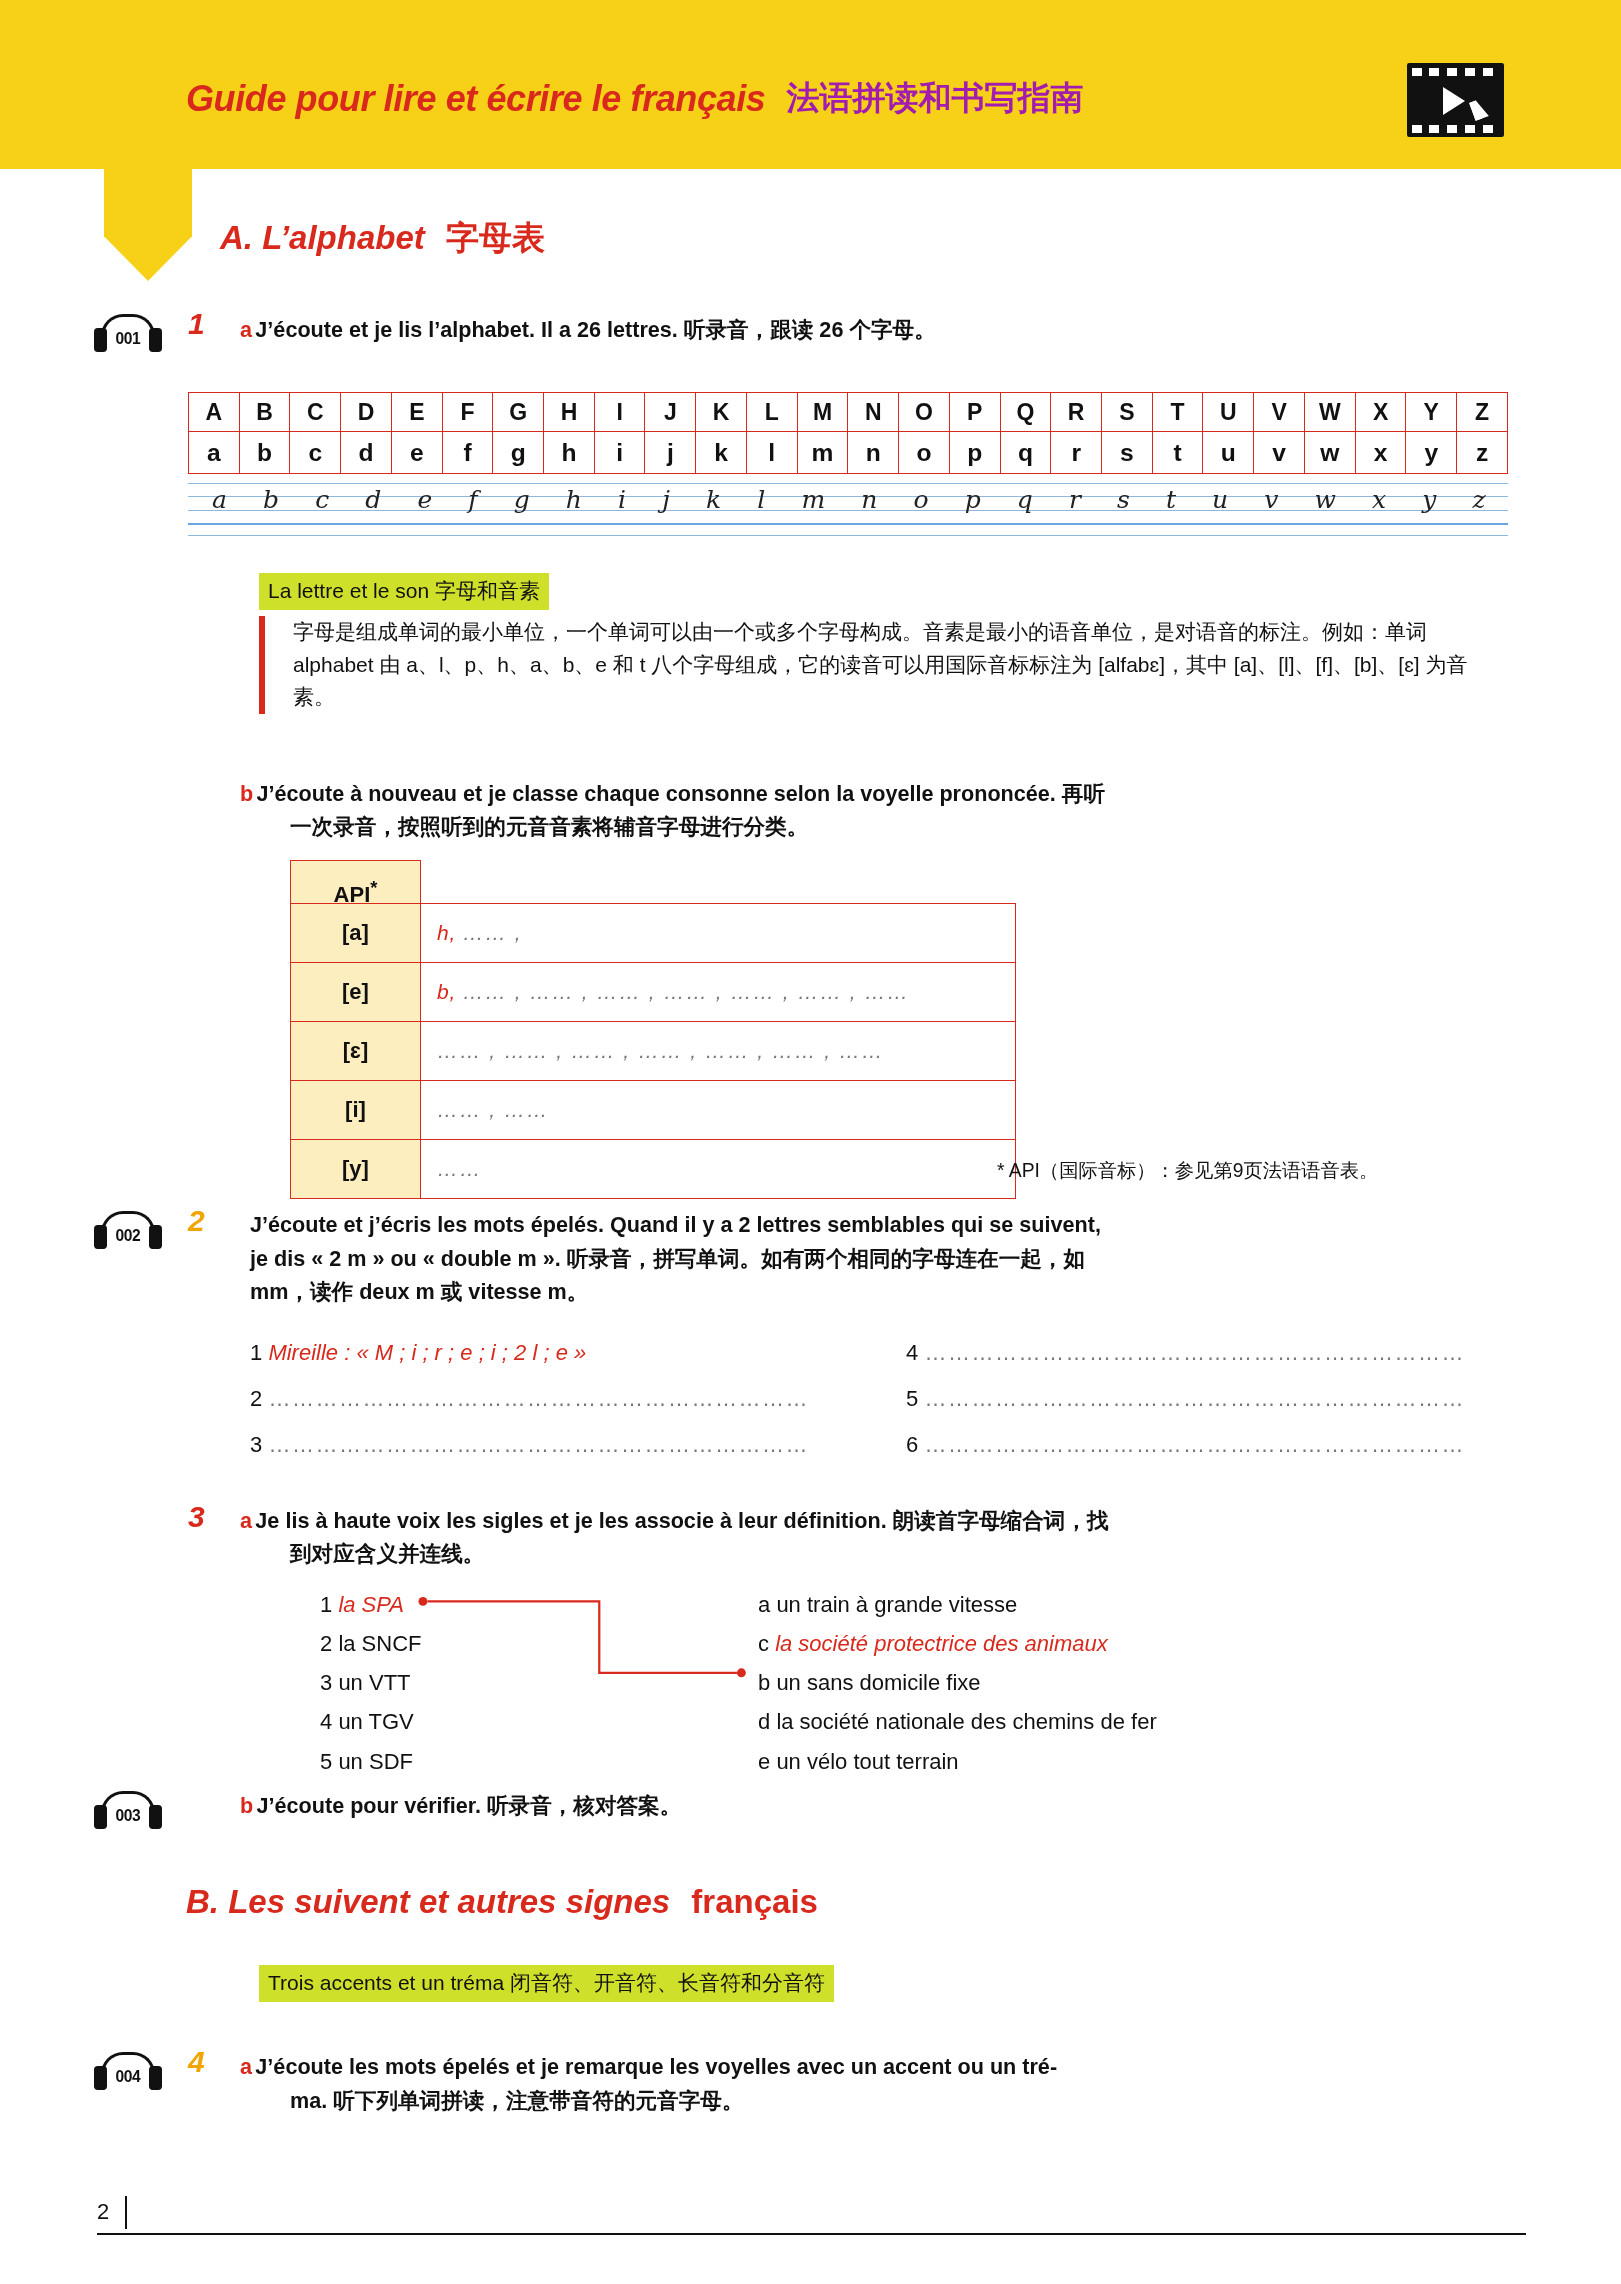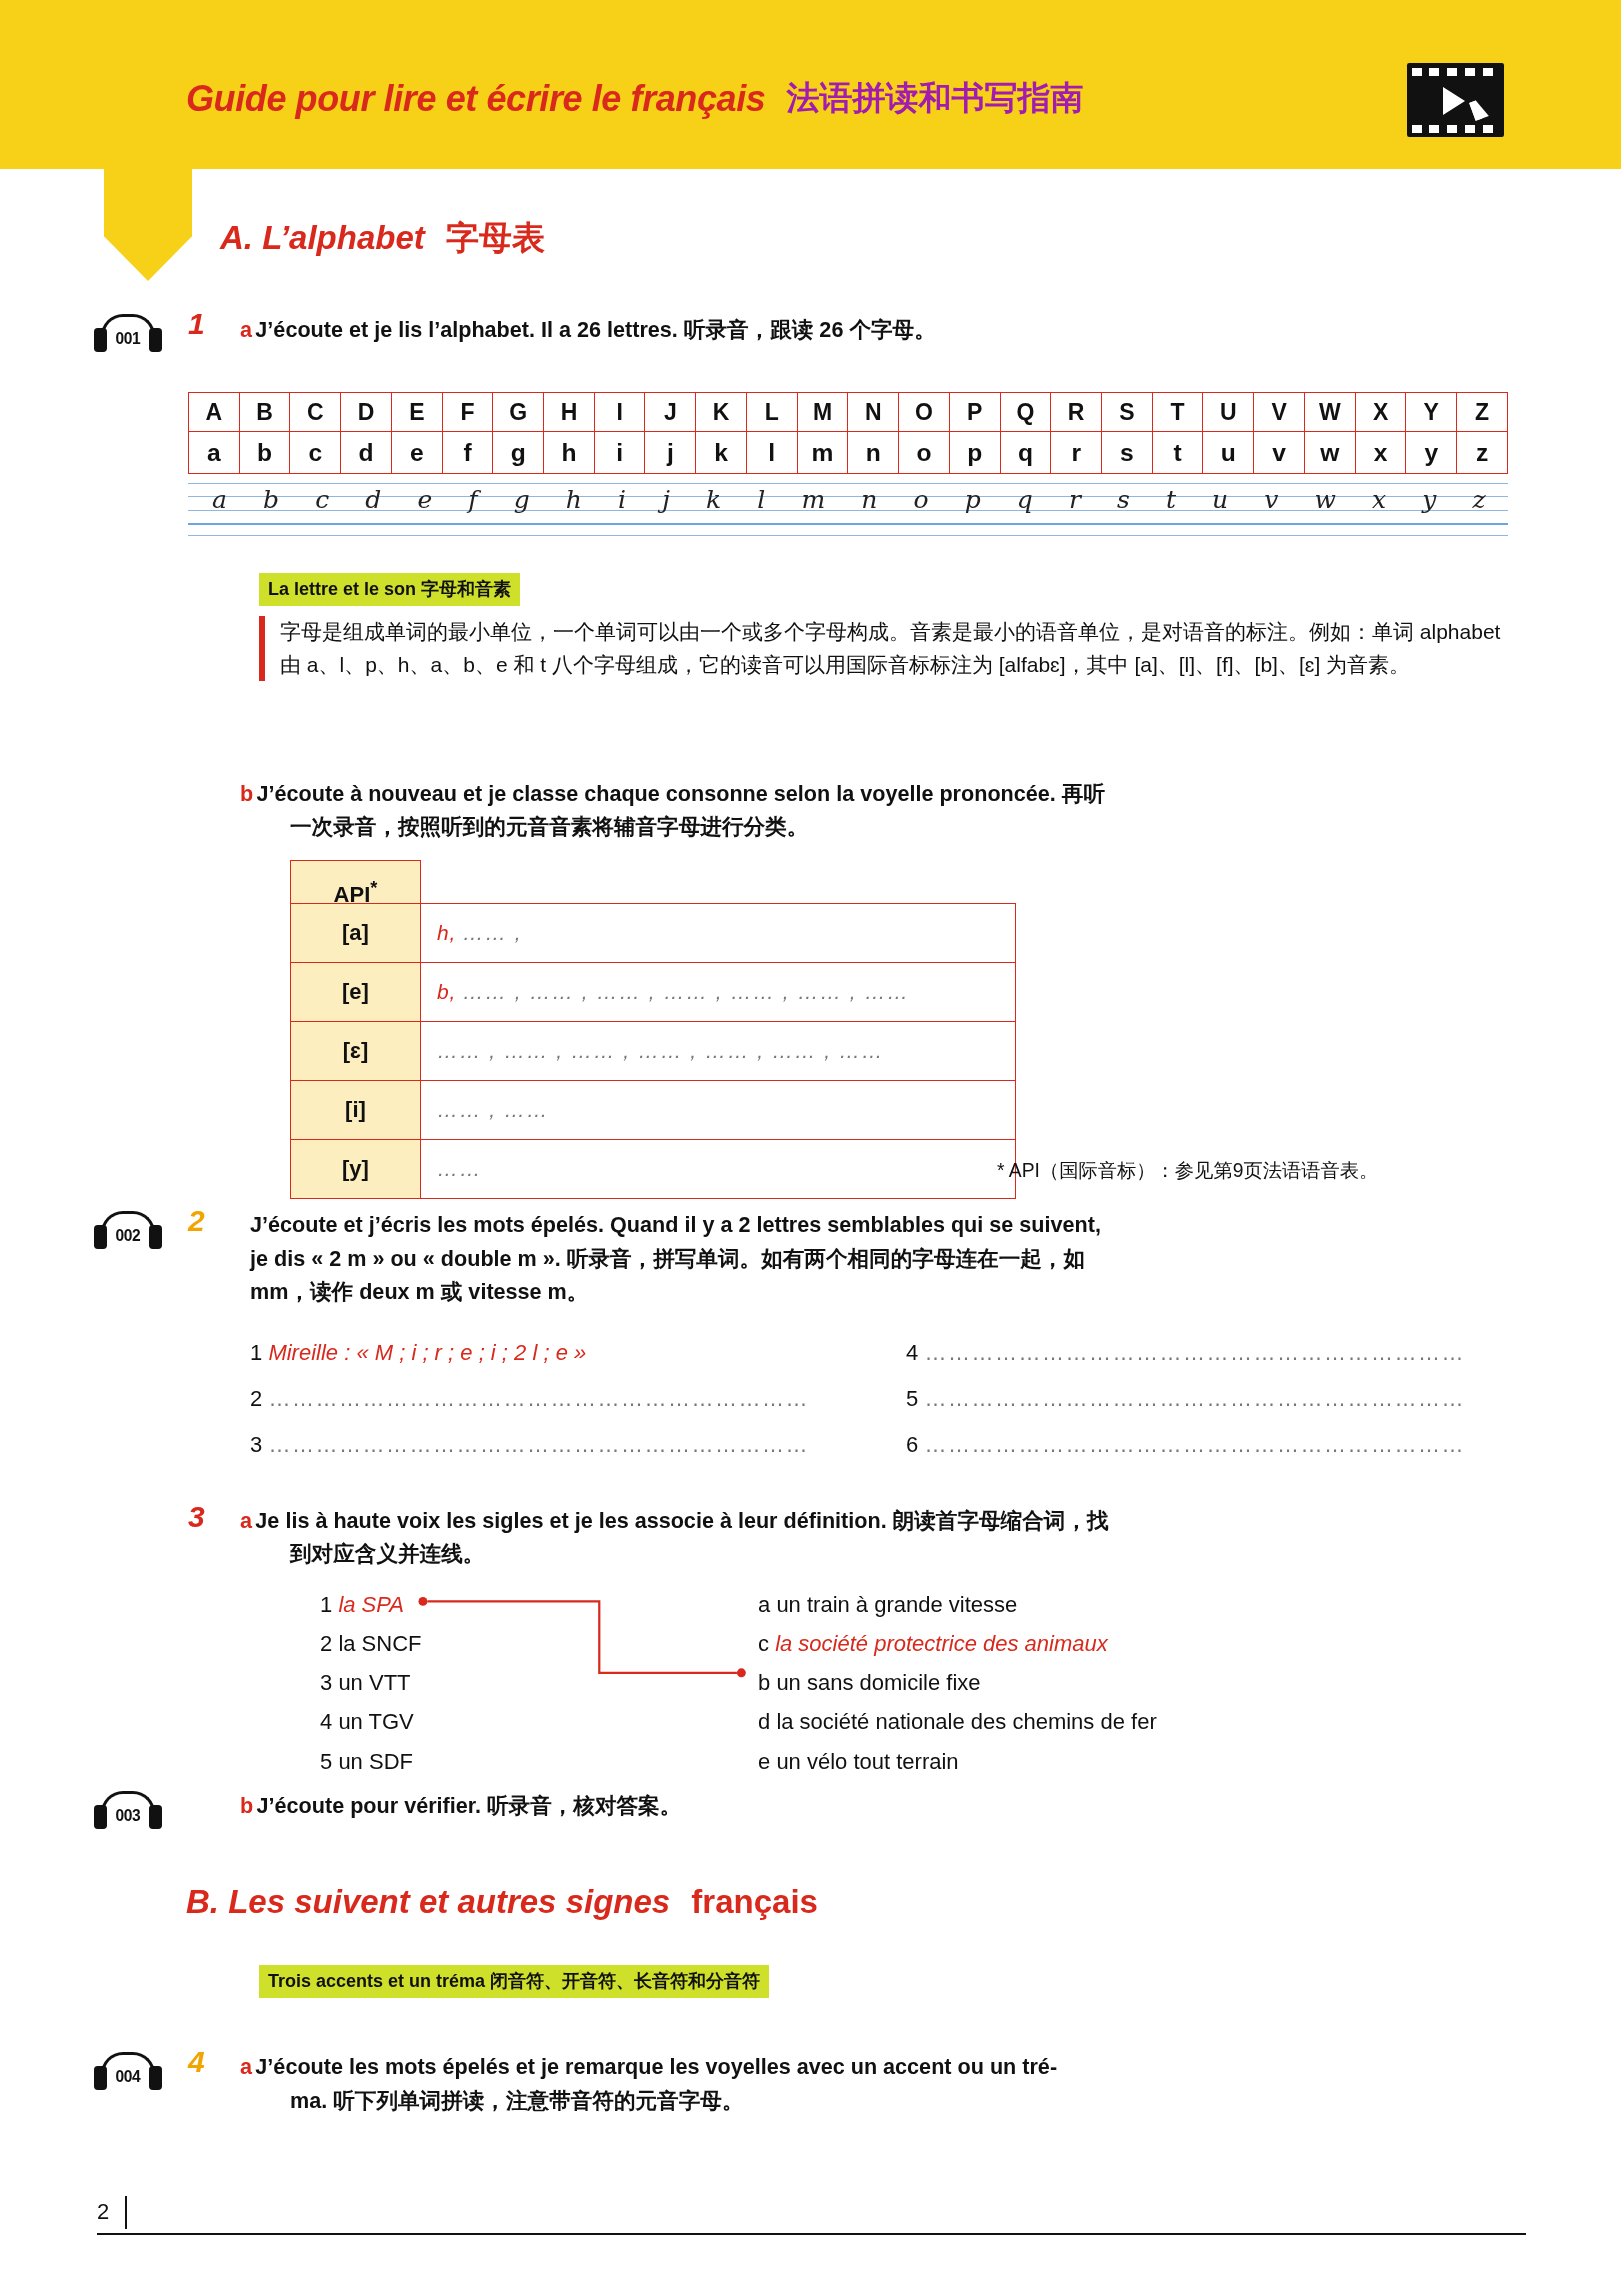--- a/index.html
+++ b/index.html
@@ -115,24 +115,24 @@
   .cursive-rule.thick { height:2.2px; background:#6aa6e0; }
   .cursive-letters {
     position:absolute; left: 6px; top: 4.5px; width: 1310px;
     display:flex; justify-content: space-around;
     font-family:"DejaVu Serif", serif; font-style:italic; font-size:25px; color:#222;
   }
 
   
   .green-title {
     position:absolute; display:inline-block; background:#cfe02b; color:#111;
-    font-size:18px; padding: 3.7px 9px 5.2px 9px; font-weight:bold;
+    font-size:21px; padding: 3.7px 9px 5.2px 9px; font-weight:normal;
   }
   .note-box {
-    position:absolute; border-left: 6.7px solid #d8291c; padding-left: 15px;
+    position:absolute; border-left: 6.7px solid #d8291c; padding-left: 28px;
     font-size: 21px; line-height:1.55; color:#111;
   }
 
   
   .api-table {
     position:absolute; border-collapse:collapse;
   }
   .api-table td { border:1.5px solid #d8291c; padding:16px;margin-left:9px; }
   .api-head {
     background:#fdeec0; width:130px; height:43px; text-align:center;

